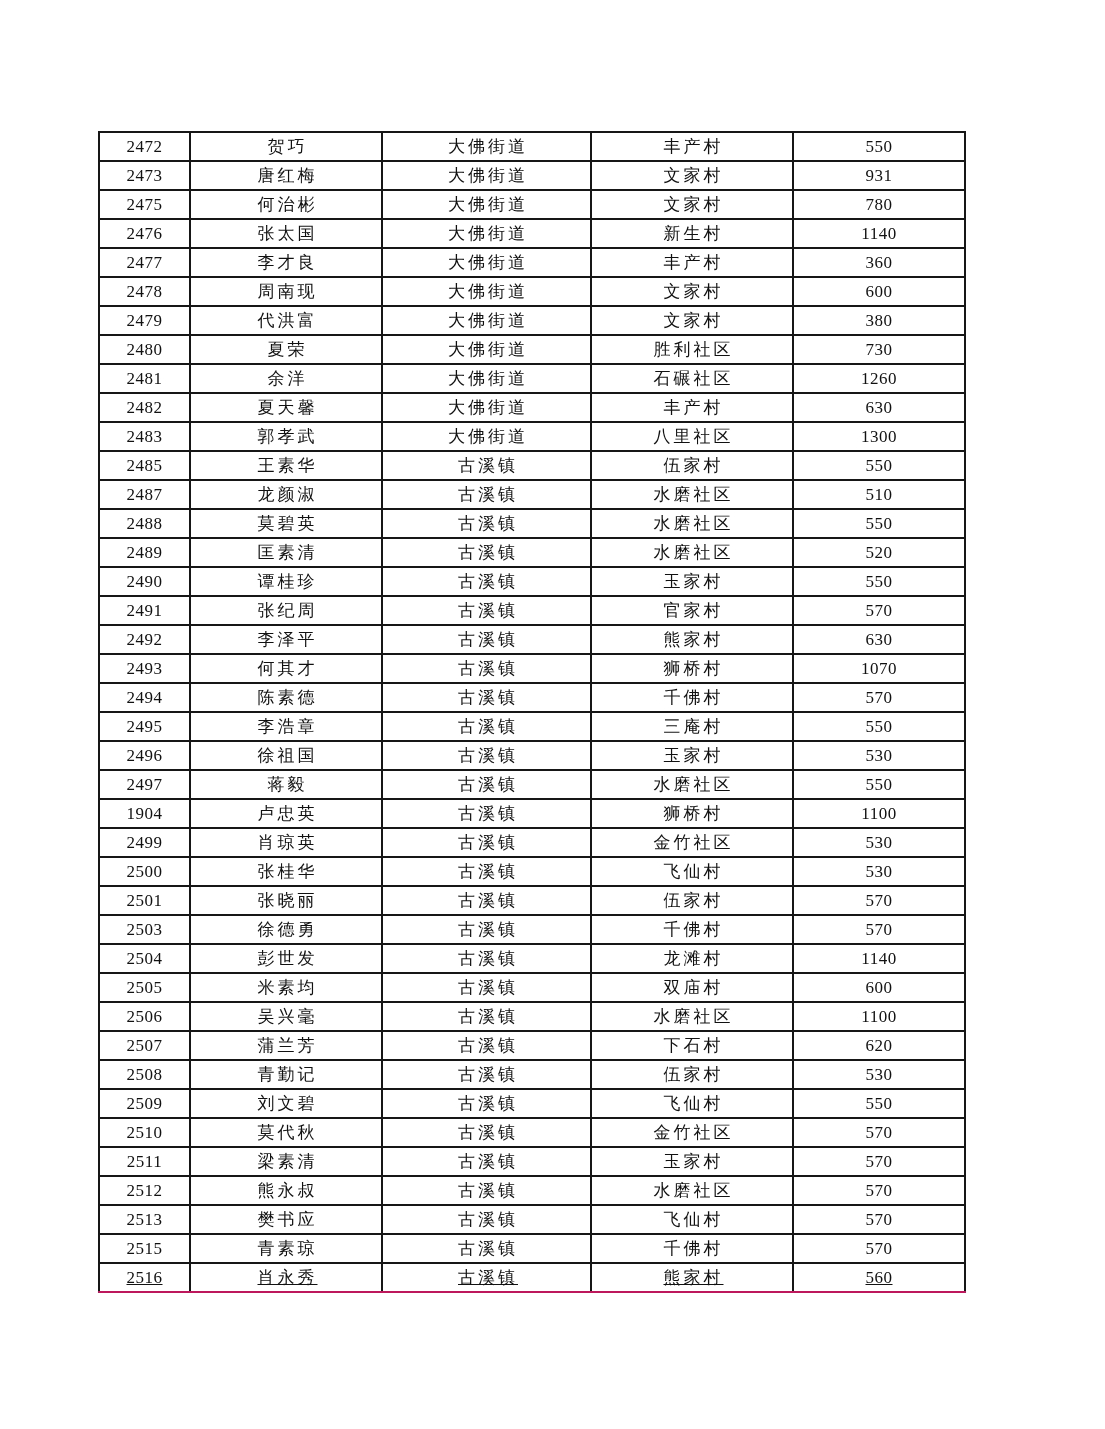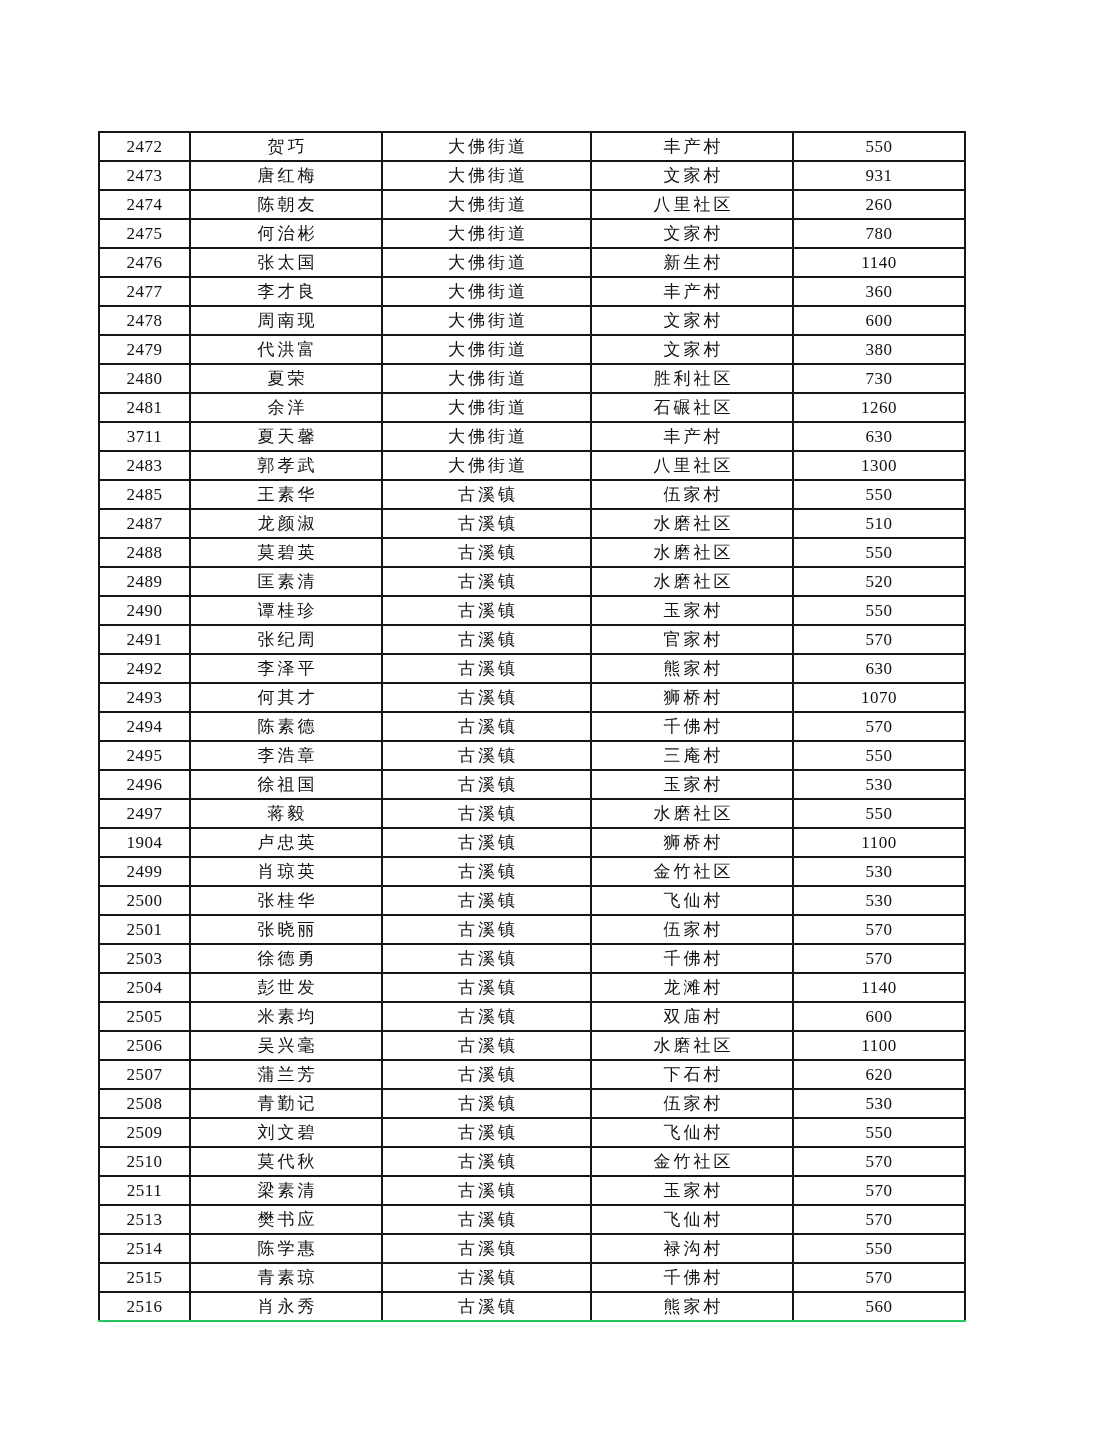--- a/index.html
+++ b/index.html
@@ -35,21 +35,21 @@
     font-size: 17px;
     line-height: 1;
     padding: 0;
     white-space: nowrap;
     overflow: hidden;
   }
   
   .roster-table td.cjk { letter-spacing: 3px; padding-left: 3px; }
   .roster-table td.num { letter-spacing: 0.5px; }
   
-  .roster-table tr:last-child td { border-bottom: 2px solid #22c55e; }
+  .roster-table tr:last-child td { border-bottom: 2px solid #be185d; text-decoration: underline; }
 </style>
 </head>
 <body>
 
 <div class="page">
   <table class="roster-table">
     <colgroup>
       <col class="c-id">
       <col class="c-name">
       <col class="c-township">
@@ -65,27 +65,20 @@
           <td class="num">550</td>
         </tr>
         <tr>
           <td class="num">2473</td>
           <td class="cjk">唐红梅</td>
           <td class="cjk">大佛街道</td>
           <td class="cjk">文家村</td>
           <td class="num">931</td>
         </tr>
         <tr>
-          <td class="num">2474</td>
-          <td class="cjk">陈朝友</td>
-          <td class="cjk">大佛街道</td>
-          <td class="cjk">八里社区</td>
-          <td class="num">260</td>
-        </tr>
-        <tr>
           <td class="num">2475</td>
           <td class="cjk">何治彬</td>
           <td class="cjk">大佛街道</td>
           <td class="cjk">文家村</td>
           <td class="num">780</td>
         </tr>
         <tr>
           <td class="num">2476</td>
           <td class="cjk">张太国</td>
           <td class="cjk">大佛街道</td>
@@ -121,21 +114,21 @@
           <td class="num">730</td>
         </tr>
         <tr>
           <td class="num">2481</td>
           <td class="cjk">余洋</td>
           <td class="cjk">大佛街道</td>
           <td class="cjk">石碾社区</td>
           <td class="num">1260</td>
         </tr>
         <tr>
-          <td class="num">3711</td>
+          <td class="num">2482</td>
           <td class="cjk">夏天馨</td>
           <td class="cjk">大佛街道</td>
           <td class="cjk">丰产村</td>
           <td class="num">630</td>
         </tr>
         <tr>
           <td class="num">2483</td>
           <td class="cjk">郭孝武</td>
           <td class="cjk">大佛街道</td>
           <td class="cjk">八里社区</td>
@@ -310,32 +303,32 @@
           <td class="num">570</td>
         </tr>
         <tr>
           <td class="num">2511</td>
           <td class="cjk">梁素清</td>
           <td class="cjk">古溪镇</td>
           <td class="cjk">玉家村</td>
           <td class="num">570</td>
         </tr>
         <tr>
+          <td class="num">2512</td>
+          <td class="cjk">熊永叔</td>
+          <td class="cjk">古溪镇</td>
+          <td class="cjk">水磨社区</td>
+          <td class="num">570</td>
+        </tr>
+        <tr>
           <td class="num">2513</td>
           <td class="cjk">樊书应</td>
           <td class="cjk">古溪镇</td>
           <td class="cjk">飞仙村</td>
           <td class="num">570</td>
-        </tr>
-        <tr>
-          <td class="num">2514</td>
-          <td class="cjk">陈学惠</td>
-          <td class="cjk">古溪镇</td>
-          <td class="cjk">禄沟村</td>
-          <td class="num">550</td>
         </tr>
         <tr>
           <td class="num">2515</td>
           <td class="cjk">青素琼</td>
           <td class="cjk">古溪镇</td>
           <td class="cjk">千佛村</td>
           <td class="num">570</td>
         </tr>
         <tr>
           <td class="num">2516</td>

